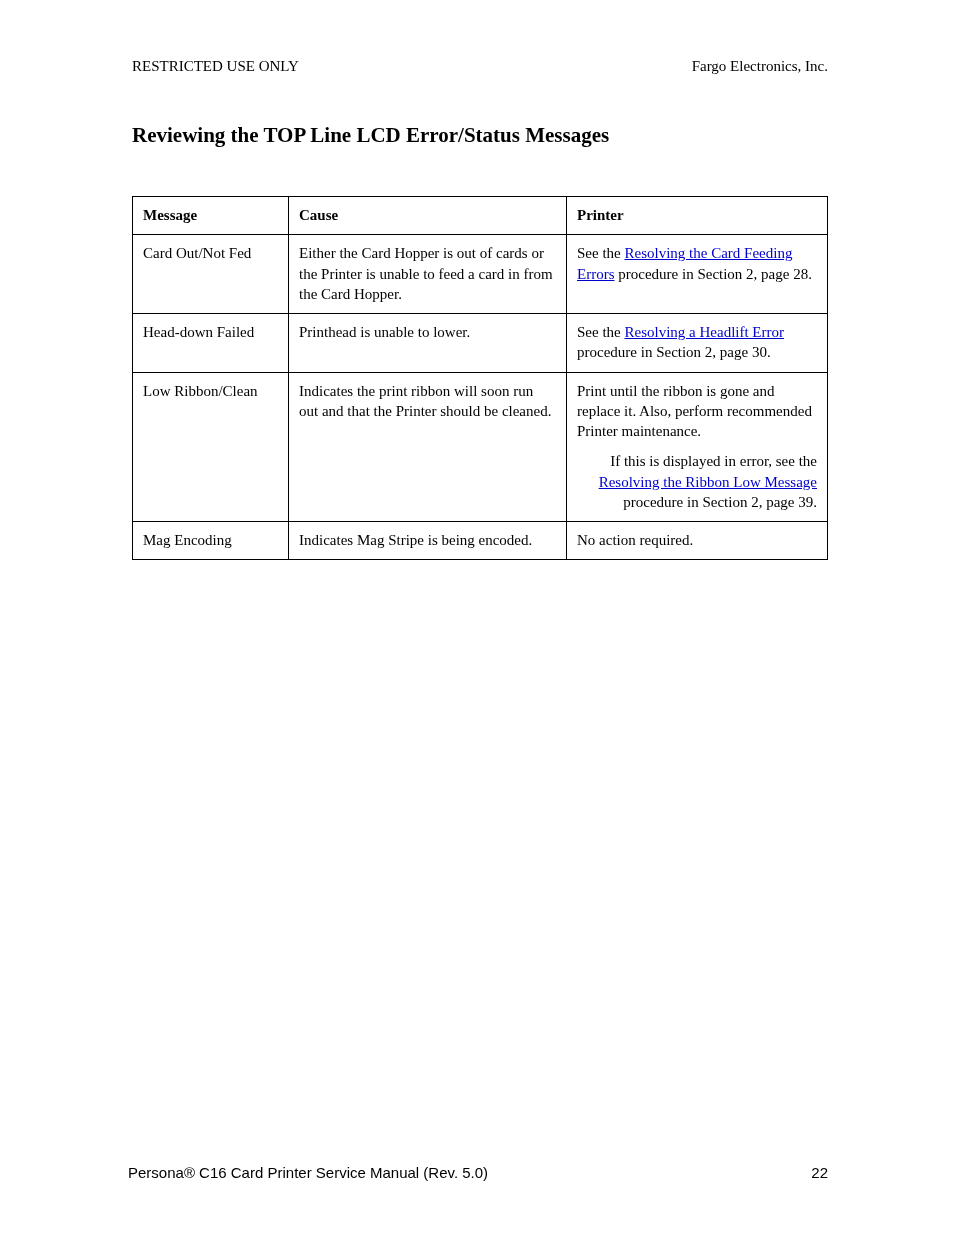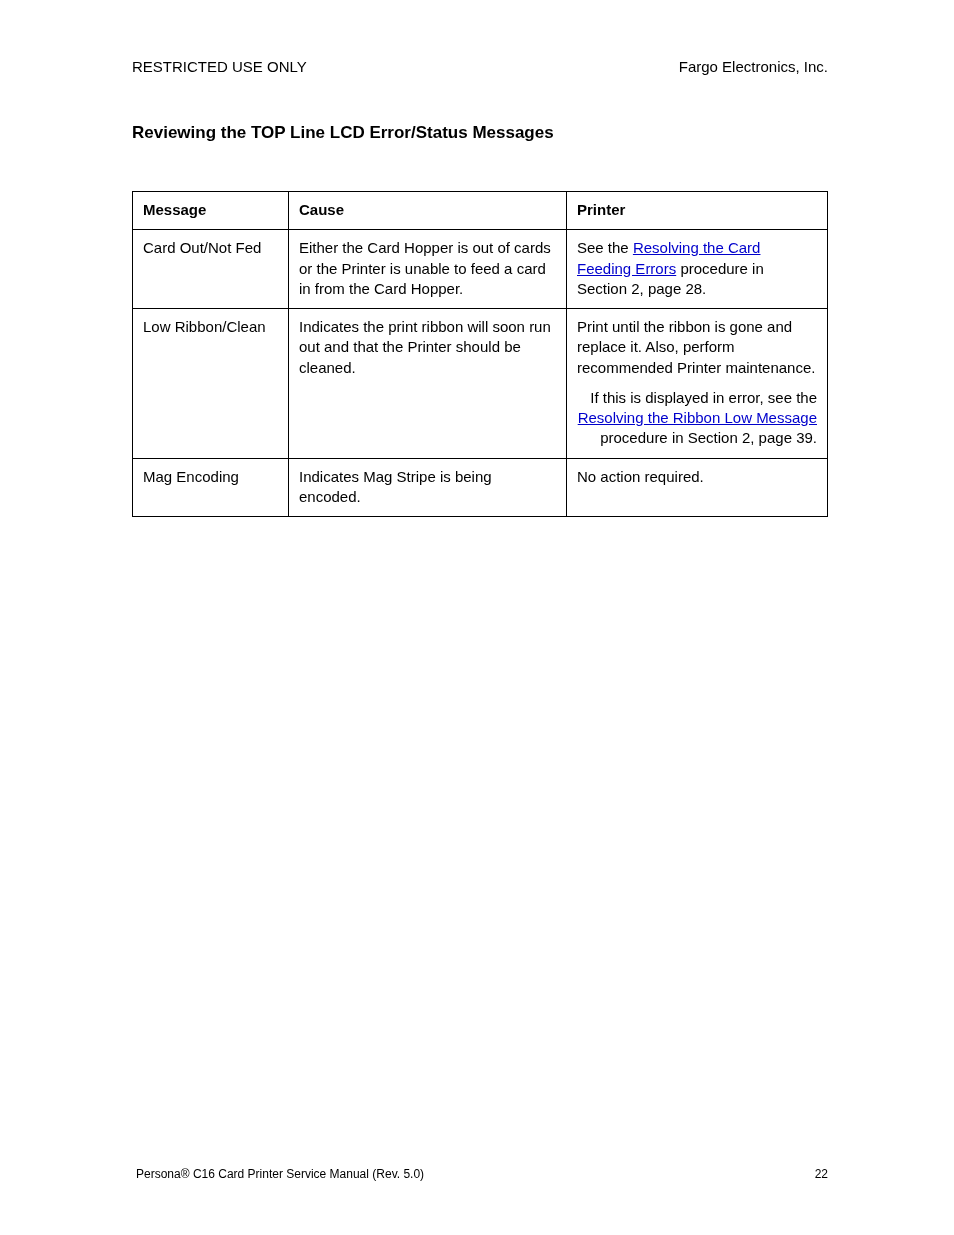--- a/index.html
+++ b/index.html
@@ -7,29 +7,30 @@
   body {
     width: 954px;
     height: 1235px;
     font-family: Arial, Helvetica, sans-serif;
     color: #000;
     background: #fff;
     position: relative;
   }
   .page {
     padding: 58px 126px 9px 132px;
+    font-family: Liberation Serif, serif;
   }
   .header-row {
     display: flex;
     justify-content: space-between;
     font-size: 15px;
     margin-bottom: 48px;
   }
   h2.title {
-    font-size: 17px;
+    font-size: 21px;
     font-weight: bold;
     margin: 0 0 22px 0;
   }
   table.msg-table {
     border-collapse: collapse;
     width: 100%;
     border: 1.5px solid #000;
     margin-top: 48px;
   }
   table.msg-table th,
@@ -47,26 +48,26 @@
   col.c1 { width: 156px; }
   col.c2 { width: 278px; }
   col.c3 { }
   a.xref {
     color: #0000cc;
     text-decoration: underline;
   }
   .sol-block + .sol-block { margin-top: 10px; text-align: right; }
   .footer {
     position: absolute;
-    left: 136px;
+    left: 128px;
     right: 126px;
     bottom: 54px;
     display: flex;
     justify-content: space-between;
-    font-size: 12px;
+    font-size: 15px;
   }
 </style>
 </head>
 <body>
 
 <div class="page">
   <div class="header-row">
     <span>RESTRICTED USE ONLY</span>
     <span>Fargo Electronics, Inc.</span>
   </div>
@@ -88,20 +89,27 @@
     </thead>
     <tbody>
       <tr>
         <td>Card Out/Not Fed</td>
         <td>Either the Card Hopper is out of cards or the Printer is unable to feed a card in from the Card Hopper.</td>
         <td>
           <span>See the </span><a class="xref">Resolving the Card Feeding Errors</a><span> procedure in Section 2, page 28.</span>
         </td>
       </tr>
       <tr>
+        <td>Head-down Failed</td>
+        <td>Printhead is unable to lower.</td>
+        <td>
+          <span>See the </span><a class="xref">Resolving a Headlift Error</a><span> procedure in Section 2, page 30.</span>
+        </td>
+      </tr>
+      <tr>
         <td>Low Ribbon/Clean</td>
         <td>Indicates the print ribbon will soon run out and that the Printer should be cleaned.</td>
         <td>
           <div class="sol-block">Print until the ribbon is gone and replace it. Also, perform recommended Printer maintenance.</div>
           <div class="sol-block">
             <span>If this is displayed in error, see the </span><a class="xref">Resolving the Ribbon Low Message</a><span> procedure in Section 2, page 39.</span>
           </div>
         </td>
       </tr>
       <tr>

